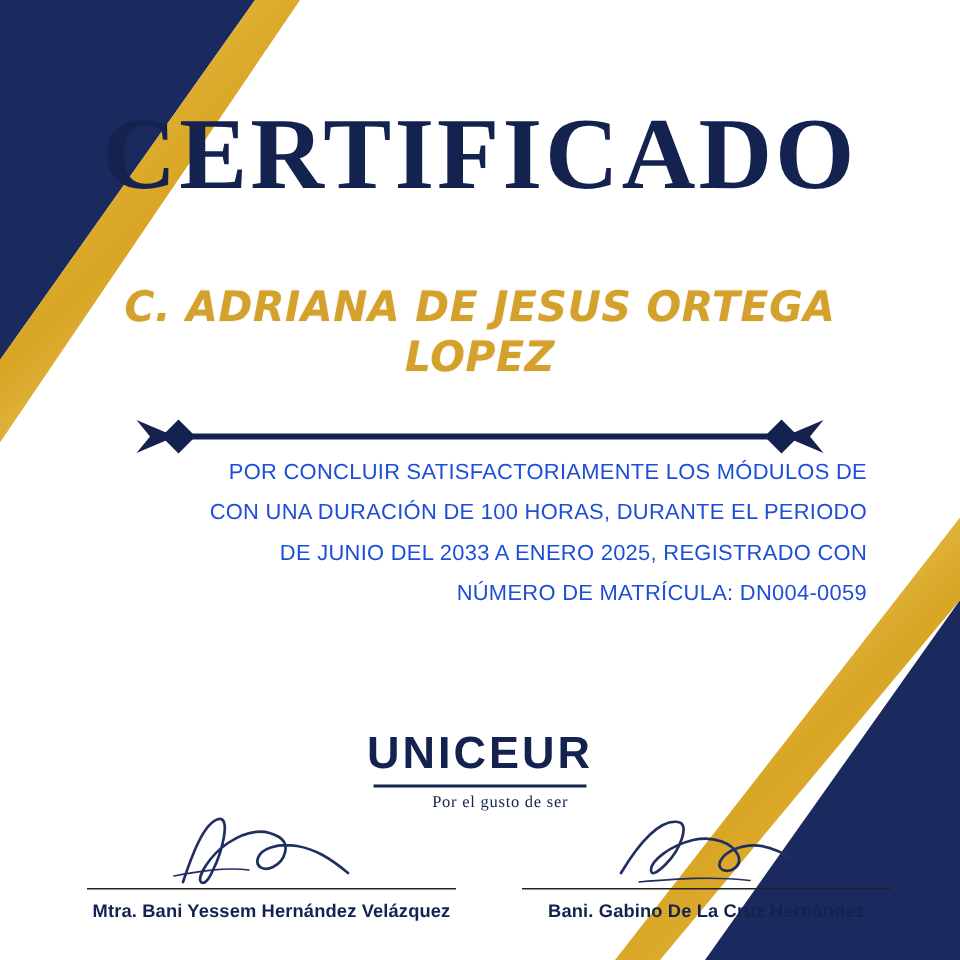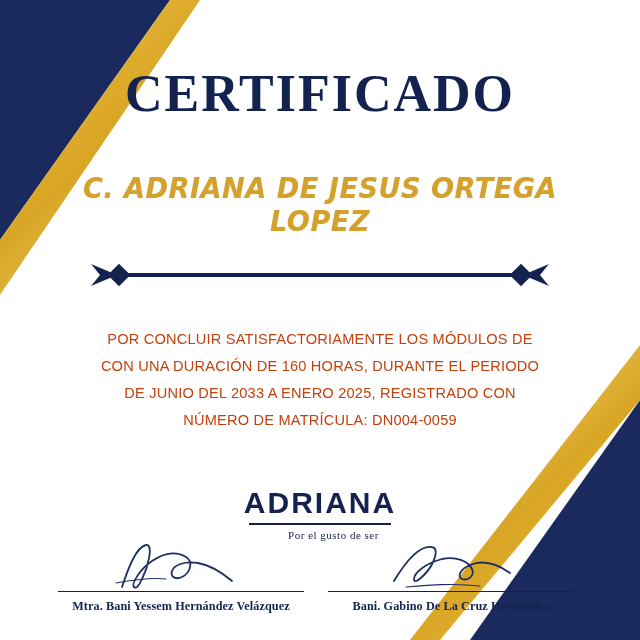--- a/index.html
+++ b/index.html
@@ -60,21 +60,21 @@
     inset: 0;
     padding: 46px 62px 0 62px;
     box-sizing: border-box;
     text-align: center;
   }
 
   .title {
     font-family: "Liberation Serif", serif;
     font-weight: bold;
     color: #14224f;
-    font-size: 52px;
+    font-size: 68px;
     letter-spacing: 2px;
     margin-top: 22px;
     line-height: 1;
   }
 
   .recipient {
     margin-top: 52px;
     font-family: "DejaVu Sans", sans-serif;
     font-weight: bold;
     font-style: italic;
@@ -117,25 +117,25 @@
     top: 3px;
     width: 16px; height: 16px;
     background: #14224f;
     transform: rotate(45deg);
   }
   .divider .diamond.left { left: 26px; }
   .divider .diamond.right { right: 26px; }
 
   
   .body-text {
-    margin-top: 40px;
-    color: #c2410c;
+    color: #1d4ed8;
     font-size: 14.6px;
     line-height: 27px;
     letter-spacing: 0.2px;
+    text-align: right;
   }
   .body-text .line { white-space: nowrap; }
   .body-text .program {
     font-weight: bold;
     font-size: 15px;
   }
 
   
   .logo-area {
     position: absolute;
@@ -162,25 +162,24 @@
     font-size: 11px;
     color: #14224f;
     letter-spacing: 0.5px;
     padding-left: 27px;
   }
 
   
   .signatures {
     position: absolute;
     left: 52px;
-    right: 60px;
+    right: 40px;
     bottom: 26px;
     display: flex;
     justify-content: space-between;
-    font-family: Liberation Serif, serif;
   }
   .sig-block {
     width: 258px;
     text-align: center;
     position: relative;
   }
   .sig-mark {
     height: 54px;
     position: relative;
   }
@@ -221,28 +220,28 @@
     <div class="divider">
       <div class="cap left"></div>
       <div class="diamond left"></div>
       <div class="bar"></div>
       <div class="diamond right"></div>
       <div class="cap right"></div>
     </div>
 
     <div class="body-text">
       <div class="line">POR CONCLUIR SATISFACTORIAMENTE LOS MÓDULOS DE</div>
-      <div class="line">CON UNA DURACIÓN DE 160 HORAS, DURANTE EL PERIODO</div>
+      <div class="line">CON UNA DURACIÓN DE 100 HORAS, DURANTE EL PERIODO</div>
       <div class="line">DE JUNIO DEL 2033 A ENERO 2025, REGISTRADO CON</div>
       <div class="line">NÚMERO DE MATRÍCULA: DN004-0059</div>
     </div>
   </div>
 
   <div class="logo-area">
-    <div class="logo-word">ADRIANA</div>
+    <div class="logo-word">UNICEUR</div>
     <div class="logo-rule"></div>
     <div class="logo-tag">Por el gusto de ser</div>
   </div>
 
   <div class="signatures">
 
     <div class="sig-block">
       <div class="sig-mark">
         <svg width="150" height="54" viewBox="0 0 150 54">
           <path d="M16 48 C22 30 30 8 40 6 C48 5 42 28 36 40 C33 47 30 50 28 48 C25 45 34 30 46 22 C58 14 70 12 80 18 C88 23 84 34 76 38 C70 41 64 38 66 32 C68 26 78 22 92 24 C104 26 114 32 126 42" fill="none" stroke="#1f2f63" stroke-width="1.8" stroke-linecap="round"></path>

